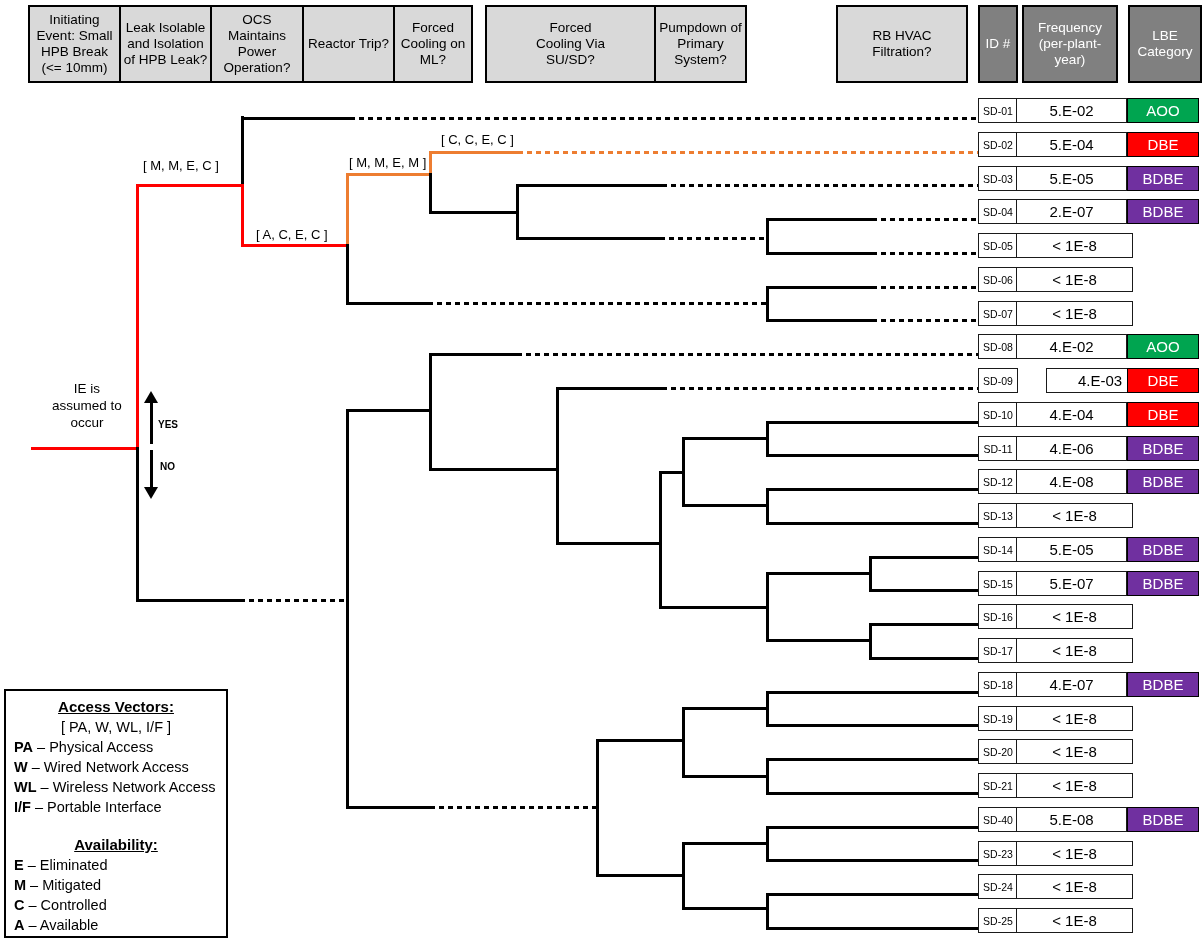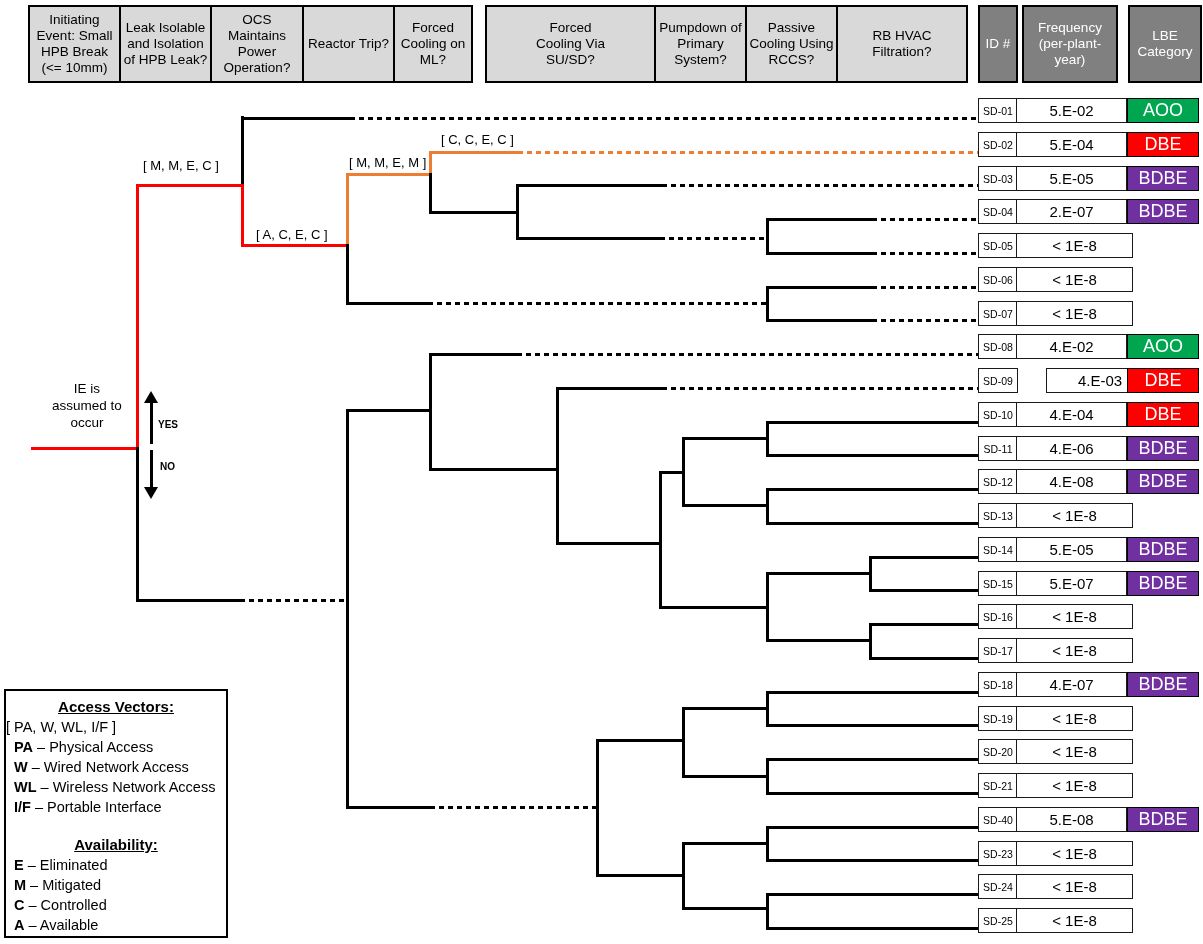--- a/index.html
+++ b/index.html
@@ -18,25 +18,25 @@
   .yn{position:absolute;font-size:10px;font-weight:bold;}
   .shaft{position:absolute;width:3px;background:#000;}
   .head-up{position:absolute;width:0;height:0;border-left:7.5px solid transparent;
            border-right:7.5px solid transparent;border-bottom:12px solid #000;}
   .head-dn{position:absolute;width:0;height:0;border-left:7.5px solid transparent;
            border-right:7.5px solid transparent;border-top:12px solid #000;}
   .idbox,.fqbox,.bdg{position:absolute;height:25px;box-sizing:border-box;
            display:flex;align-items:center;justify-content:center;}
   .idbox{width:40px;border:1.5px solid #1a1a1a;background:#fff;font-size:10.5px;}
   .fqbox{border:1.5px solid #1a1a1a;background:#fff;font-size:15px;}
-  .bdg{width:72px;border:1.5px solid #000;color:#fff;font-size:18px;}
+  .bdg{width:72px;border:1.5px solid #000;color:#fff;font-size:15px;}
   .legend{position:absolute;left:4px;top:689px;width:224px;height:249px;border:2px solid #000;
           box-sizing:border-box;background:#fff;padding-top:6px;font-size:14.5px;line-height:20px;}
   .ltitle{text-align:center;font-weight:bold;text-decoration:underline;font-size:15px;}
-  .lsub{}
+  .lsub{text-align:center;}
   .litem{padding-left:8px;}
   .lgap{height:18px;}
 </style>
 </head>
 <body>
 
 <div id="stage">
 
   <div class="ie-note">IE is assumed to occur</div>
 
@@ -74,23 +74,20 @@
       <span>Reactor Trip?</span>
     </div>
     <div class="hcell" style="left: 393px; width: 80px;">
       <span>Forced Cooling on ML?</span>
     </div>
     <div class="hcell" style="left: 485px; width: 171px;">
       <span style="max-width: 84px;">Forced Cooling Via SU/SD?</span>
     </div>
     <div class="hcell" style="left: 654px; width: 93px;">
       <span>Pumpdown of Primary System?</span>
-    </div>
-    <div class="hcell" style="left: 745px; width: 93px;">
-      <span>Passive Cooling Using RCCS?</span>
     </div>
     <div class="hcell" style="left: 836px; width: 132px;">
       <span style="max-width: 84px;">RB HVAC Filtration?</span>
     </div>
     <div class="hdark" style="left: 978px; width: 40px;">
       <span>ID #</span>
     </div>
     <div class="hdark" style="left: 1022px; width: 96px;">
       <span>Frequency (per-plant-year)</span>
     </div>

